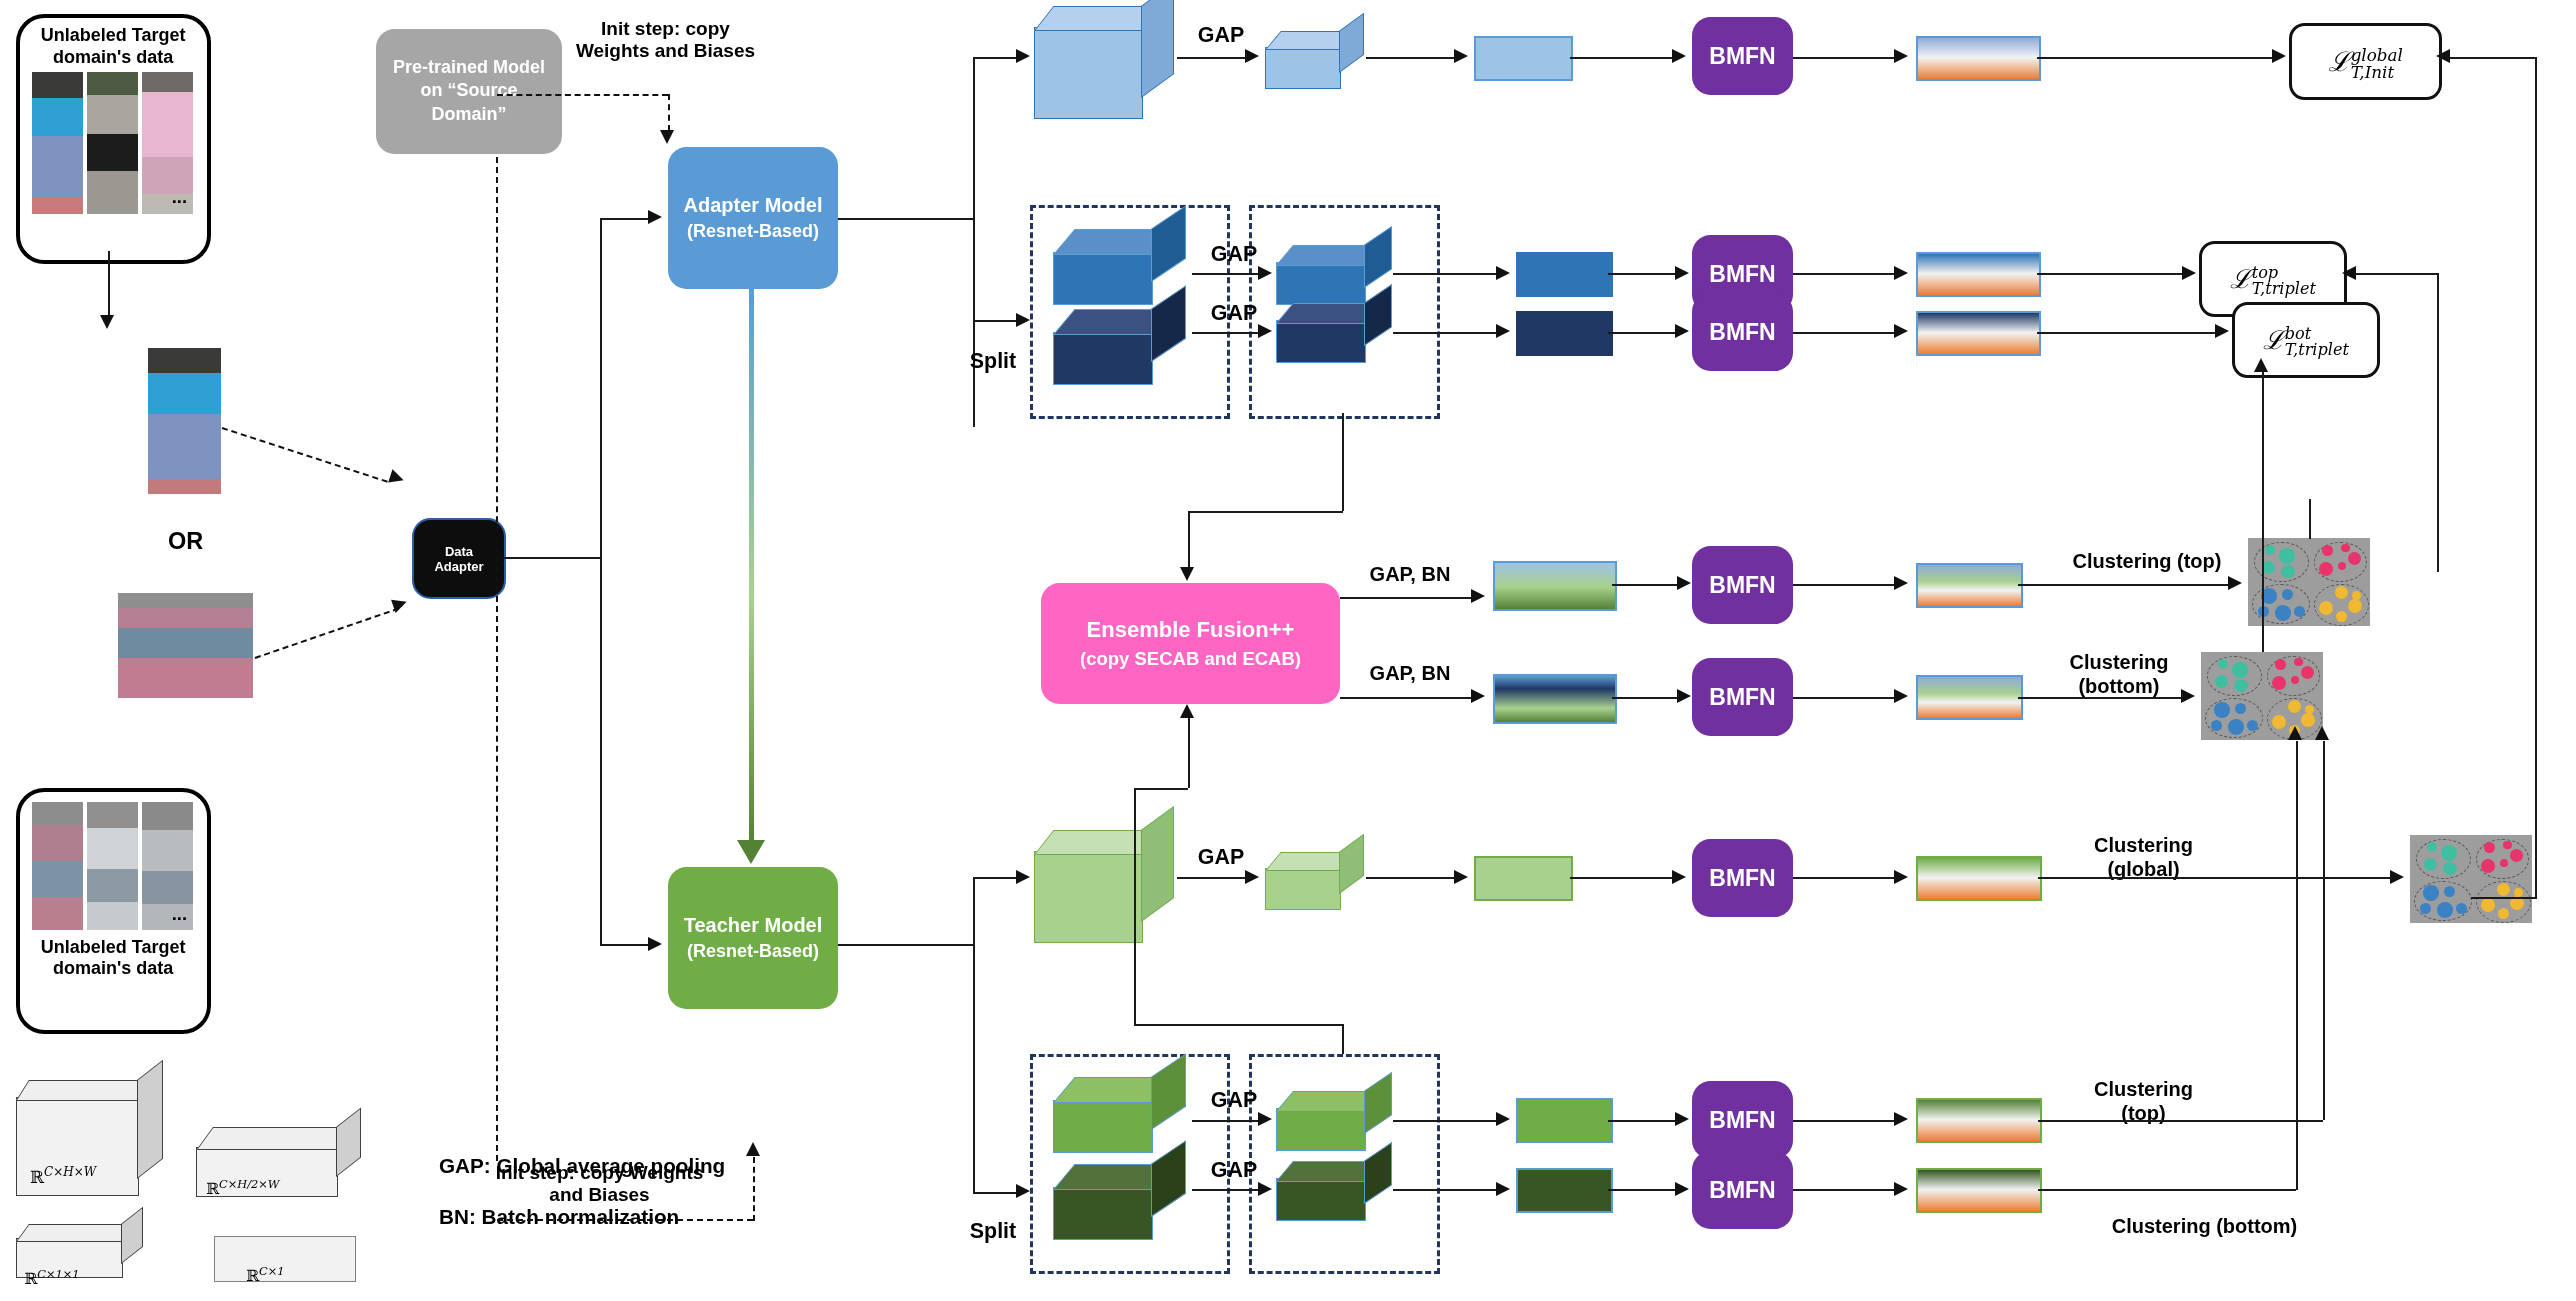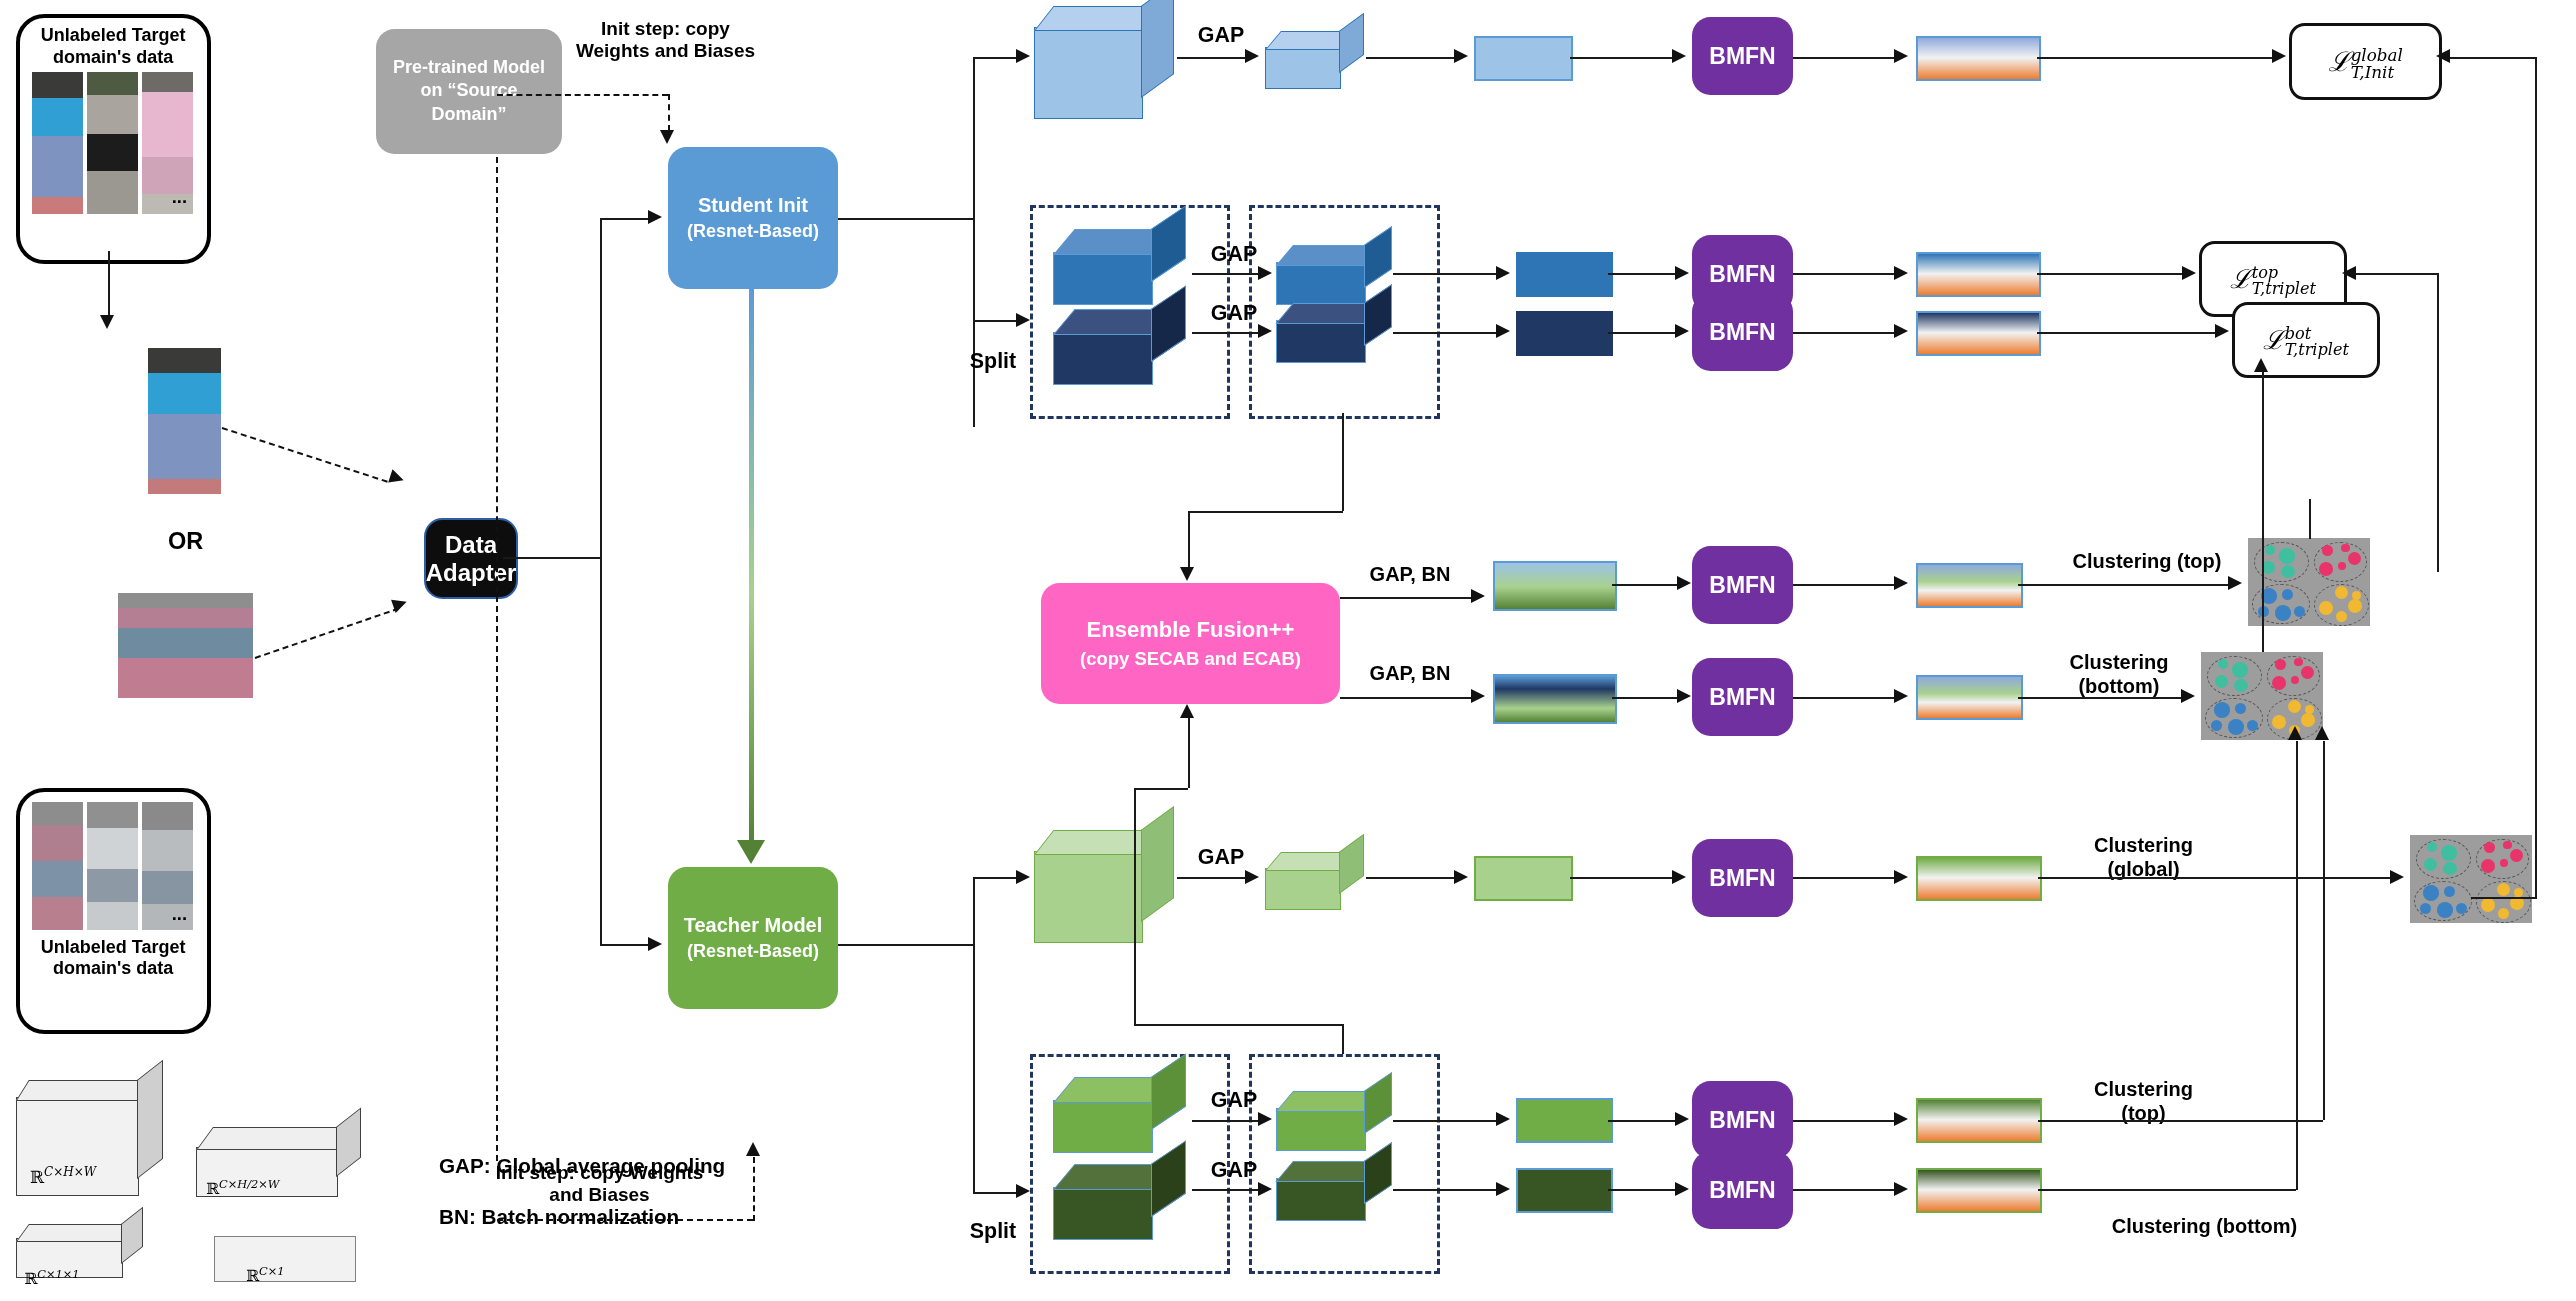--- a/index.html
+++ b/index.html
@@ -76,21 +76,21 @@
 
   <div class="photo" style="left:118px;top:593px;width:135px;height:105px;background:
          linear-gradient(#8e8e8e 0 14%, #b57f93 14% 33%, #6f8ba0 33% 62%, #c07d92 62% 100%);"></div>
 
   <div class="dashline" style="left:222px;top:427px;width:174px;transform:rotate(18deg);transform-origin:left center;"></div>
   <div class="arrowR" style="left:390px;top:471px;transform:rotate(18deg);"></div>
 
   <div class="dashline" style="left:255px;top:657px;width:152px;transform:rotate(-19deg);transform-origin:left center;"></div>
   <div class="arrowR" style="left:393px;top:597px;transform:rotate(-19deg);"></div>
 
-  <div class="roundbox" style="left:424px;top:518px;width:90px;height:77px;background:#0d0d0d;border:2.1px solid #2e5ea8;font-size:24px;">
+  <div class="roundbox" style="left:412px;top:518px;width:90px;height:77px;background:#0d0d0d;border:2.1px solid #2e5ea8;font-size:13px;">
     <div style="white-space:pre-line;">Data
 Adapter</div>
   </div>
 
   <div class="databox" style="left:15.7px;top:788px;width:187px;height:228px;padding-top:10px;">
     <div style="position:relative;width:165px;height:128px;">
       <div class="photo" style="left:1.4px;top:0;width:51px;height:128px;background:
              linear-gradient(#8d8d8d 0 18%, #b07f8f 18% 46%, #7d92a6 46% 74%, #b8808f 74% 100%);"></div>
       <div class="photo" style="left:56px;top:0;width:51px;height:128px;background:
              linear-gradient(#909090 0 20%, #cfd3d6 20% 52%, #8d9aa6 52% 78%, #c6cacd 78% 100%);"></div>
@@ -145,21 +145,21 @@
 
   <div class="dotdash" style="left:496px;top:157px;height:1004px;"></div>
 
   <div class="txt" style="left:548px;top:18px;width:235px;font-size:19px;">Init step: copy
 Weights and Biases</div>
   <div class="dashline" style="left:497px;top:94px;width:171px;"></div>
   <div class="dashvline" style="left:668px;top:94px;height:37px;"></div>
   <div class="arrowD" style="left:660px;top:130px;"></div>
 
   <div class="roundbox" style="left:668px;top:147px;width:170px;height:142px;background:#5b9bd5;font-size:20px;">
-    <div>Student Init</div>
+    <div>Adapter Model</div>
     <div style="font-size:18px;margin-top:4.3px;">(Resnet-Based)</div>
   </div>
 
   <div class="hline" style="left:503px;top:557px;width:97px;"></div>
   <div class="vline" style="left:600px;top:218px;height:726px;"></div>
   <div class="hline" style="left:600px;top:218px;width:50px;"></div>
   <div class="arrowR" style="left:648px;top:210px;"></div>
   <div class="hline" style="left:600px;top:944px;width:50px;"></div>
   <div class="arrowR" style="left:648px;top:937px;"></div>
 

